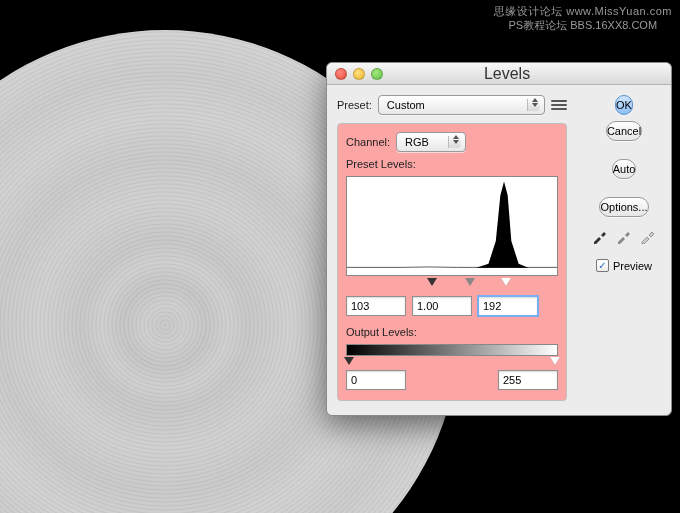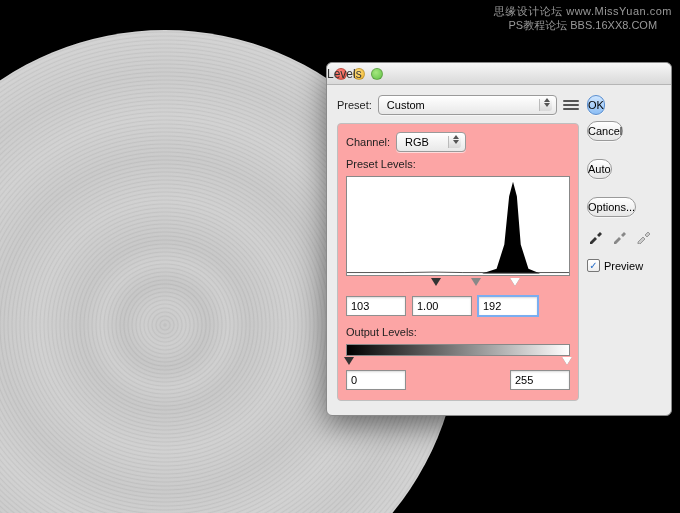--- a/index.html
+++ b/index.html
@@ -9,24 +9,24 @@
 .circle::before{content:"";position:absolute;inset:0;border-radius:50%;background:repeating-radial-gradient(circle,transparent 0px,rgba(0,0,0,.05) 1px,transparent 2px,rgba(255,255,255,.05) 3px,transparent 4px)}
 .watermark{position:absolute;top:4px;right:8px;color:#999;font-size:10px;text-align:center;line-height:1.3}
 .watermark div:first-child{letter-spacing:.5px}
 .dlg{position:absolute;left:326px;top:62px;width:346px;background:#ececec;border:1px solid #8a8a8a;border-radius:6px;box-shadow:0 10px 30px rgba(0,0,0,.5)}
 .titlebar{height:22px;background:linear-gradient(#f7f7f7,#d9d9d9);border-bottom:1px solid #b5b5b5;border-radius:6px 6px 0 0;display:flex;align-items:center;position:relative}
 .traffic{display:flex;gap:6px;margin-left:8px}
 .tl{width:12px;height:12px;border-radius:50%;border:1px solid rgba(0,0,0,.2)}
 .tl.r{background:radial-gradient(circle at 40% 35%,#ff8a80,#e64a3b)}
 .tl.y{background:radial-gradient(circle at 40% 35%,#ffe082,#f0b429)}
 .tl.g{background:radial-gradient(circle at 40% 35%,#a5e77f,#62c246)}
-.title{position:absolute;left:0;right:0;font-size:12px;color:#333;pointer-events:none}
-.body{padding:10px 10px 14px 10px;display:flex;gap:8px}
+.title{position:absolute;left:16px;right:0;text-align:center;font-size:16px;color:#333;pointer-events:none}
+.body{padding:10px 10px 14px 10px;display:flex;gap:20px}
 .left{flex:1;min-width:0}
-.right{width:74px;display:flex;flex-direction:column;gap:6px;align-items:flex-start}
+.right{width:74px;display:flex;flex-direction:column;gap:6px;align-items:center}
 .row{display:flex;align-items:center;gap:6px;margin-bottom:8px}
 .lbl{color:#222}
 .select{flex:1;height:20px;background:linear-gradient(#fff,#e8e8e8);border:1px solid #9a9a9a;border-radius:4px;display:flex;align-items:center;padding:0 18px 0 8px;position:relative;box-shadow:0 1px 0 rgba(255,255,255,.6),inset 0 1px 0 #fff}
 .select::after{content:"";position:absolute;right:4px;top:3px;width:12px;height:12px;background:linear-gradient(#fafafa,#d8d8d8);border-left:1px solid #bbb;border-radius:0 3px 3px 0}
 .select .arr{position:absolute;right:6px;top:7px;width:0;height:0;border-left:3px solid transparent;border-right:3px solid transparent;border-top:4px solid #555;z-index:1}
 .select .arr2{position:absolute;right:6px;top:2px;width:0;height:0;border-left:3px solid transparent;border-right:3px solid transparent;border-bottom:4px solid #555;z-index:1}
 .menuicon{width:16px;height:16px;display:flex;flex-direction:column;justify-content:center;gap:2px;cursor:pointer}
 .menuicon span{height:2px;background:#555;border-radius:1px}
 .grp{border:1px solid #bfbfbf;border-radius:4px;padding:8px 8px 10px 8px;background:#fca5a5;position:relative}
 .grp .row{margin-bottom:6px}

